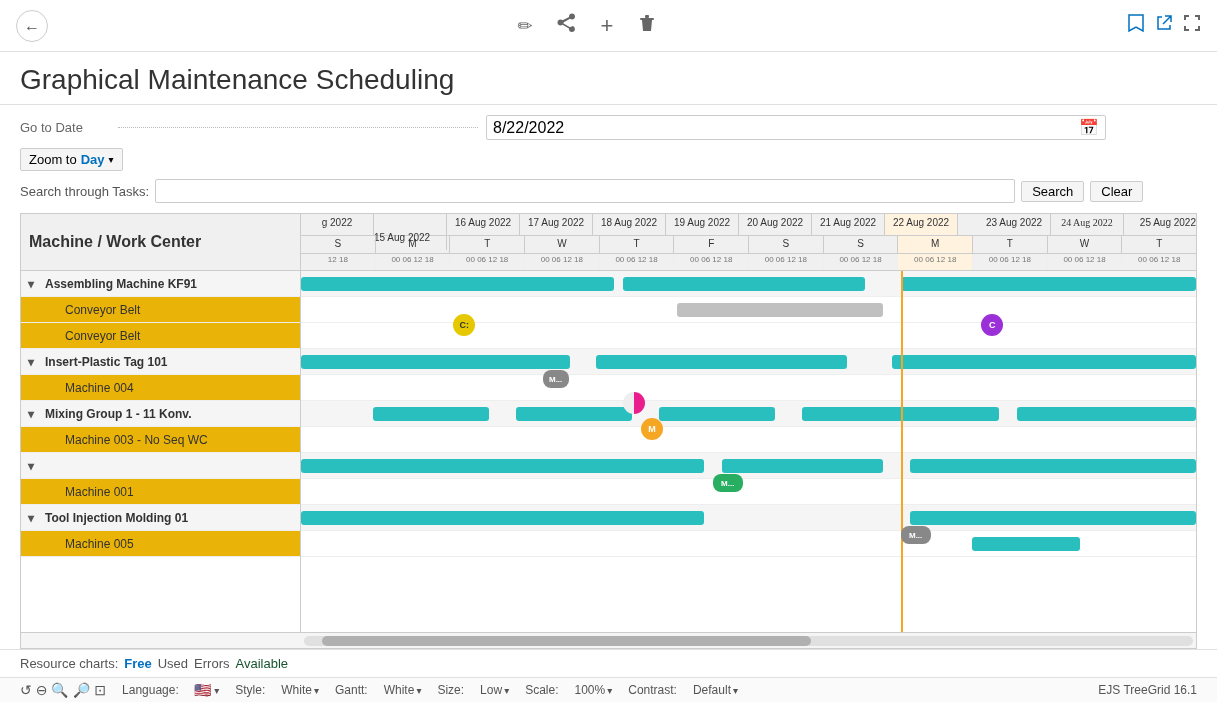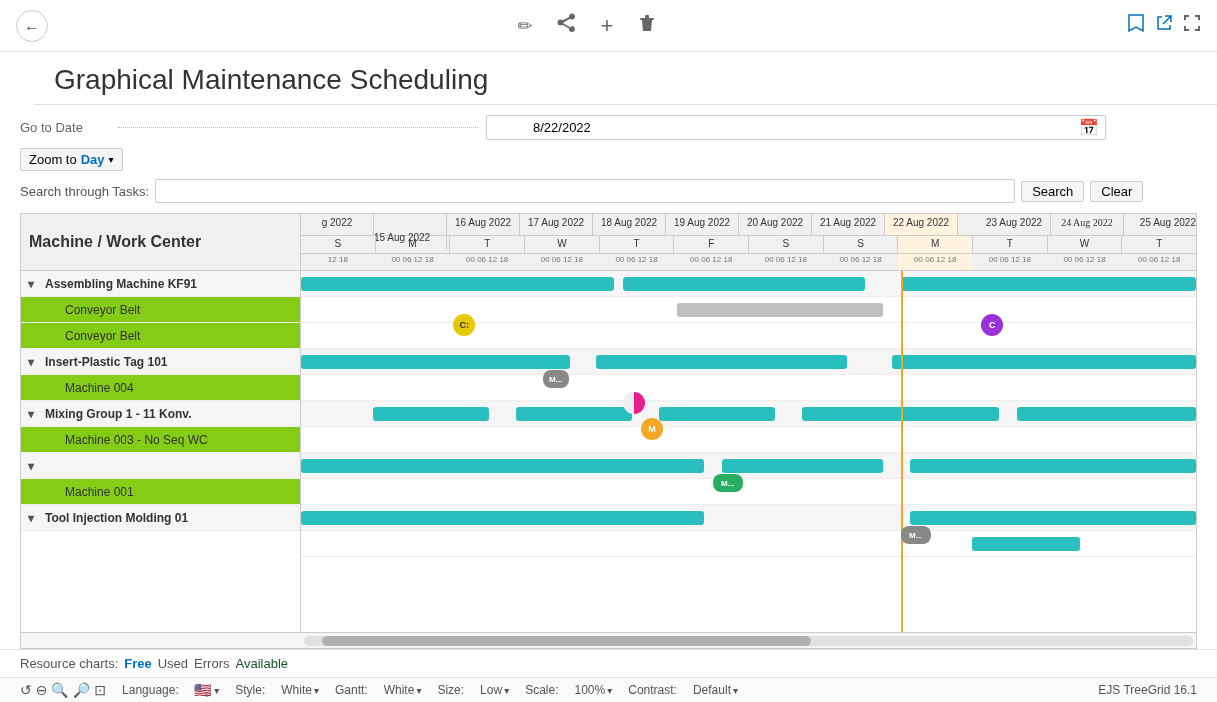--- a/index.html
+++ b/index.html
@@ -14,30 +14,30 @@
     .toolbar-center { display: flex; align-items: center; gap: 24px; }
     .toolbar-right { display: flex; align-items: center; gap: 10px; }
     .back-btn {
       width: 32px; height: 32px; border-radius: 50%; border: 1px solid #ccc;
       background: #fff; display: flex; align-items: center; justify-content: center;
       cursor: pointer; font-size: 16px; color: #555;
     }
     .toolbar-icon { font-size: 18px; color: #666; cursor: pointer; }
 
     
-    .page-title-area { padding: 12px 20px 8px 20px; border-bottom: 1px solid #e0e0e0; margin-left: 34px; }
+    .page-title-area { padding: 12px 20px 8px 20px; border-bottom: 1px solid #e0e0e0; }
     .page-title { font-size: 28px; font-weight: 300; color: #333; }
 
     
     .controls-area { padding: 10px 20px; display: flex; flex-direction: column; gap: 8px; }
     .go-to-date-row { display: flex; align-items: center; gap: 8px; }
     .go-to-date-label { font-size: 13px; color: #666; min-width: 90px; }
     .dotted-line { flex: 1; border-bottom: 1px dotted #bbb; max-width: 360px; }
     .date-input-wrapper { display: flex; align-items: center; border: 1px solid #ccc; border-radius: 2px; padding: 2px 6px; background: #fff; min-width: 620px; }
-    .date-input { border: none; outline: none; font-size: 13px; flex: 1; margin-left: 40px; }
+    .date-input { border: none; outline: none; font-size: 16px; flex: 1; }
     .calendar-icon { font-size: 16px; color: #666; }
     .zoom-row { display: flex; align-items: center; gap: 8px; }
     .zoom-btn {
       display: flex; align-items: center; gap: 4px;
       border: 1px solid #ccc; border-radius: 2px; padding: 3px 8px;
       background: #f5f5f5; cursor: pointer; font-size: 13px;
     }
     .zoom-btn .day-text { color: #0070c0; font-weight: 600; }
     .search-row { display: flex; align-items: center; gap: 6px; }
     .search-label { font-size: 13px; color: #555; }
@@ -54,21 +54,21 @@
       min-width: 280px; width: 280px; padding: 4px 8px;
       border-right: 1px solid #ccc; font-size: 16px; font-weight: 600;
       display: flex; align-items: center;
     }
 
     .gantt-row {
       display: flex; align-items: center; height: 26px; border-bottom: 1px solid #eee;
       font-size: 12px;
     }
     .gantt-row.group-row { background: #f5f5f5; font-weight: 600; }
-    .gantt-row.child-row { background: #84cc16; }
+    .gantt-row.child-row { background: #eab308; }
     .group-toggle { width: 20px; text-align: center; cursor: pointer; color: #555; }
     .row-label { flex: 1; padding: 0 4px; overflow: hidden; text-overflow: ellipsis; white-space: nowrap; }
     .child-indent { width: 20px; }
 
     .gantt-chart-row {
       height: 26px; border-bottom: 1px solid #eee; position: relative; background: #fff;
     }
     .gantt-chart-row.group-row { background: #f5f5f5; }
     .gantt-bar {
       position: absolute; height: 14px; top: 6px; border-radius: 3px;
@@ -303,20 +303,25 @@
           <span class="child-indent"></span>
           <span class="child-indent"></span>
           <span class="row-label">Machine 001</span>
         </div>
 
         <div class="gantt-row group-row">
           <span class="group-toggle">▾</span>
           <span class="row-label">Tool Injection Molding 01</span>
         </div>
 
+        <div class="gantt-row child-row">
+          <span class="child-indent"></span>
+          <span class="child-indent"></span>
+          <span class="row-label">Machine 005</span>
+        </div>
       </div>
 
       <div style="flex:1; overflow:hidden; position:relative;">
 
         <div class="gantt-chart-row group-row" style="position:relative;">
 
           <div class="gantt-bar" style="left:0%; width:35%;"></div>
 
           <div class="gantt-bar" style="left:36%; width:27%;"></div>
 

